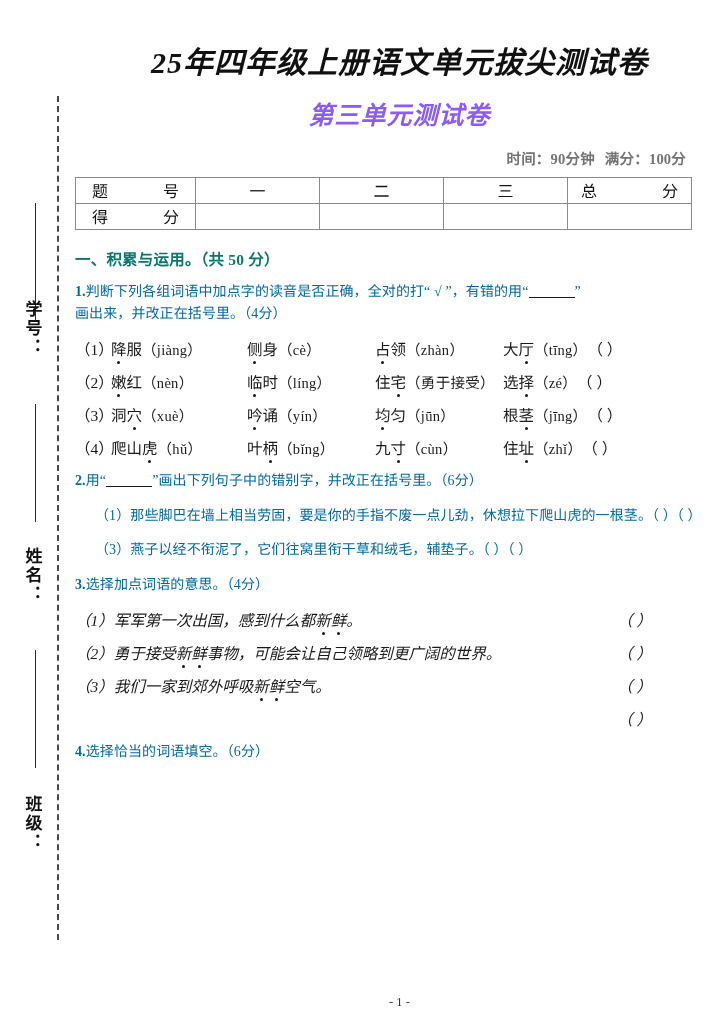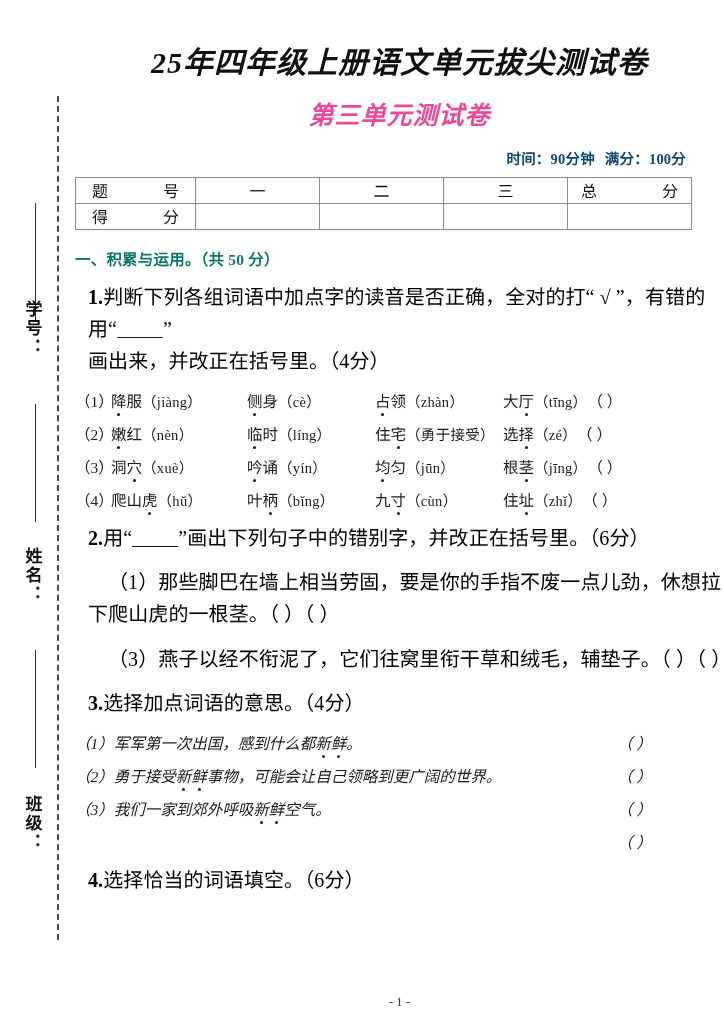--- a/index.html
+++ b/index.html
@@ -86,30 +86,30 @@
     font-style: italic;
   }
   .title-sub {
     margin: 0;
     padding-top: 14px;
     text-align: center;
     font-family: "Liberation Serif", "DejaVu Serif", serif;
     font-size: 25px;
     font-weight: 700;
     letter-spacing: 1px;
-    color: #ec4899;
+    color: #8b5cf6;
     font-style: italic;
   }
 
   .exam-meta {
     margin: 16px 38px 0 0;
     text-align: right;
     font-size: 14.5px;
     font-weight: 700;
-    color: #0c4a6e;
+    color: #737373;
     letter-spacing: 0.2px;
   }
   .exam-meta .meta-gap { display:inline-block; width: 10px; }
 
   
   table.score-table {
     margin: 9px 0 0 0;
     border-collapse: collapse;
     width: 611px;
     table-layout: fixed;
@@ -140,24 +140,24 @@
 
   
   .section-head {
     margin: 17px 0 0 0;
     font-size: 15.5px;
     font-weight: 700;
     color: #0f766e;
     letter-spacing: 0.2px;
   }
   .q-line {
-    margin: 12px 0 0 13px;
-    font-size: 20px;
+    margin: 12px 0 0 0;
+    font-size: 14px;
     line-height: 1.62;
-    color: #000000;
+    color: #0369a1;
     letter-spacing: 0.1px;
   }
   .q-num { font-weight: 700; }
   .indent { text-indent: 20px; }
   .blank-ul {
     display: inline-block;
     width: 46px;
     border-bottom: 1.5px solid #1a1a1a;
     vertical-align: -2px;
   }

